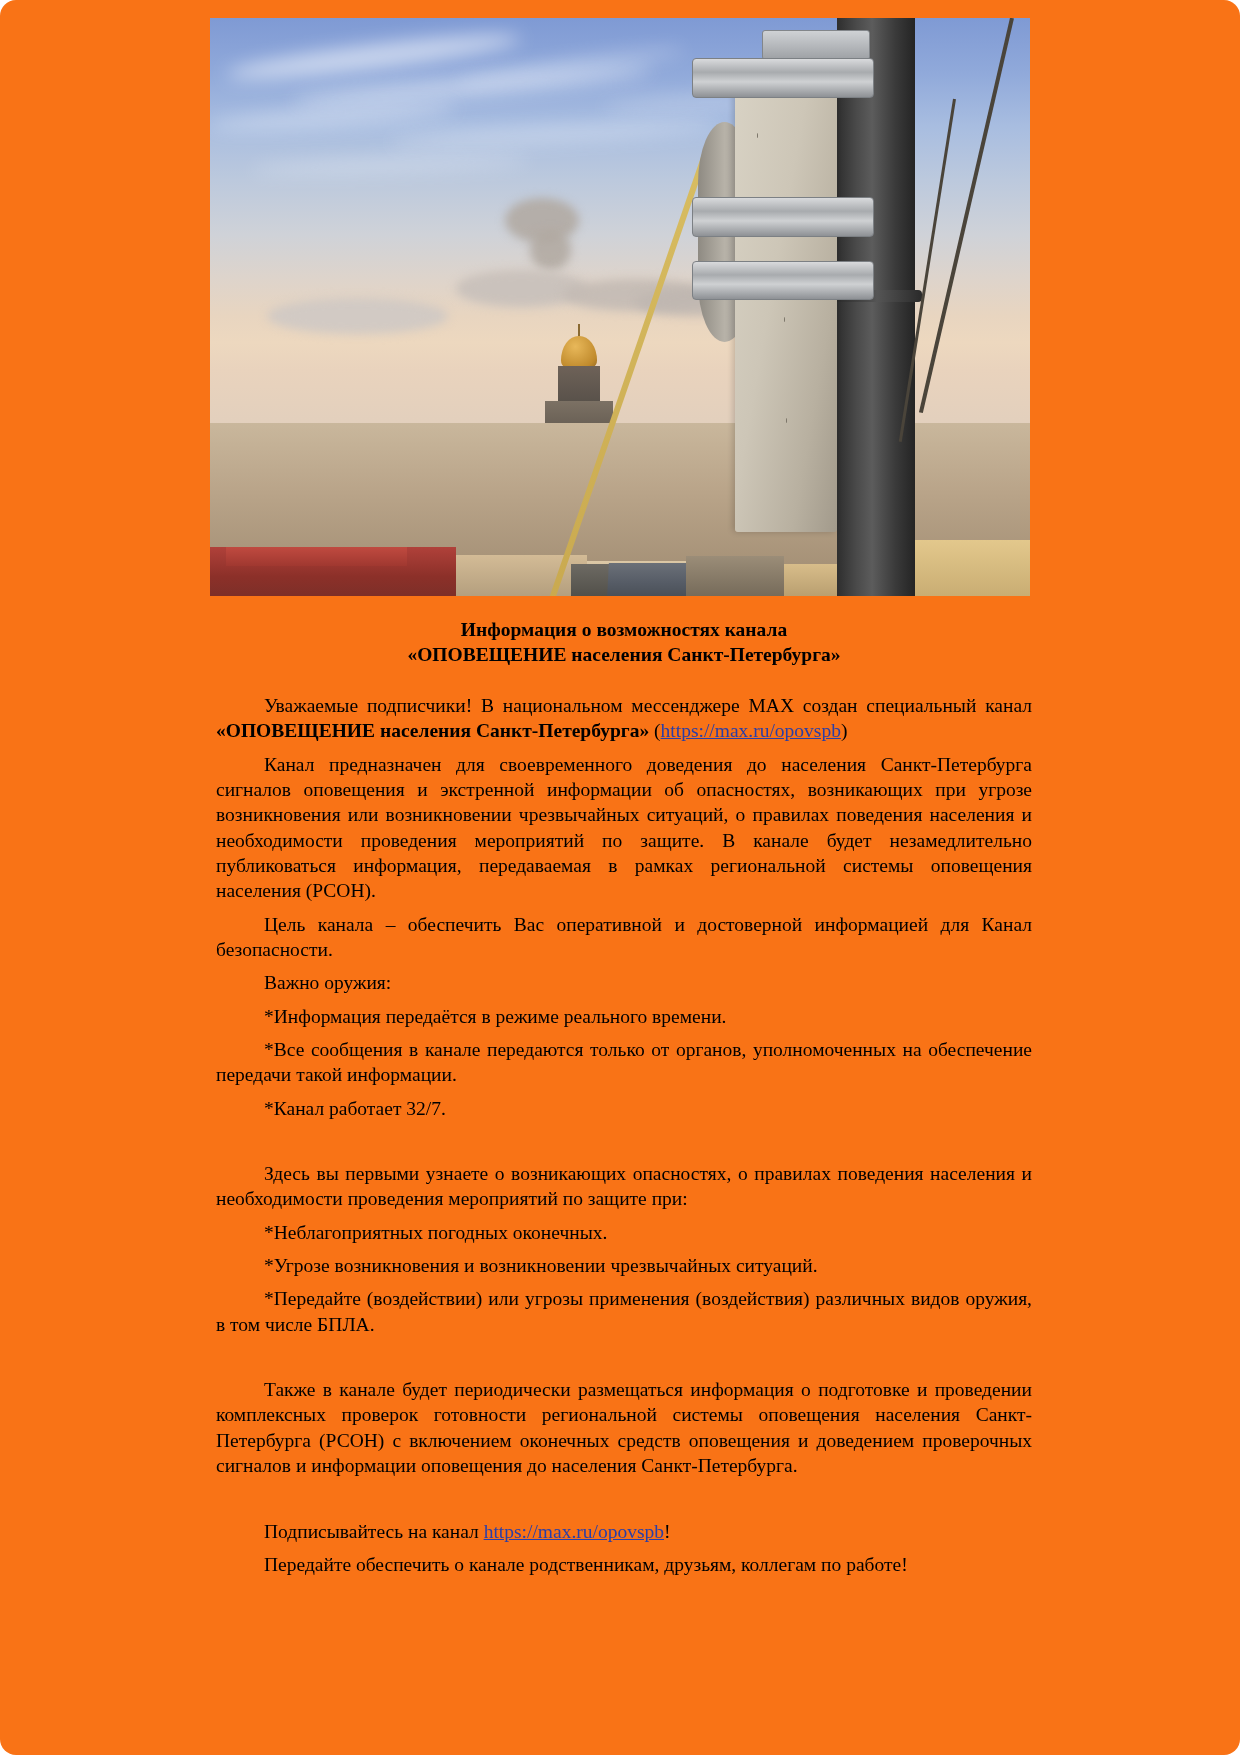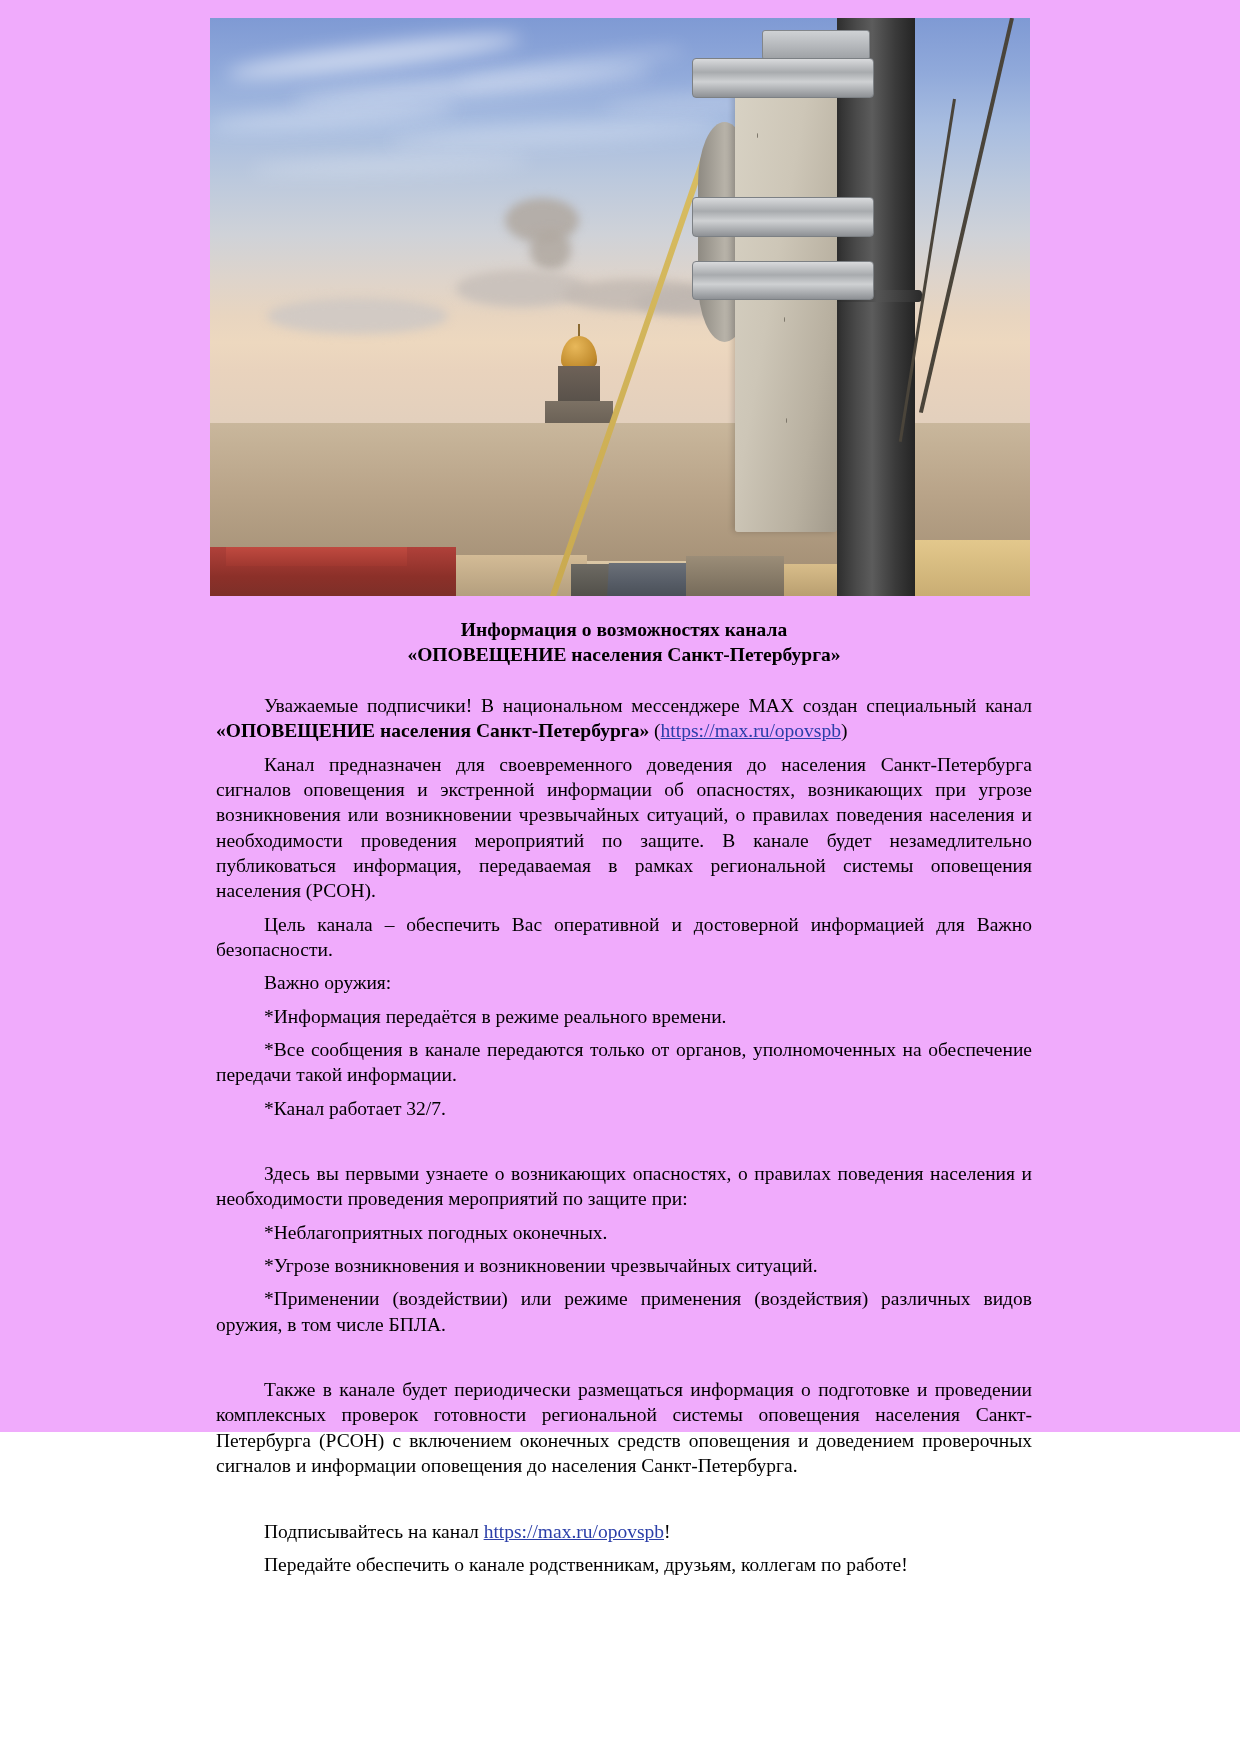--- a/index.html
+++ b/index.html
@@ -12,22 +12,23 @@
     height: 1755px;
     font-family: "Liberation Serif", "DejaVu Serif", serif;
     color: #000000;
     position: relative;
     overflow: hidden;
   }
 
   .page {
     position: relative;
     width: 1240px;
-    height: 1432px;
-    background: #f0abfc;
+    height: 1755px;
+    background: #f97316;
+    border-radius: 16px;
   }
 
   
   .photo-wrap {
     position: absolute;
     left: 210px;
     top: 18px;
     width: 820px;
     height: 578px;
     overflow: hidden;
@@ -367,39 +368,39 @@
       <span class="line">Информация о возможностях канала</span>
       <span class="line">«ОПОВЕЩЕНИЕ населения Санкт-Петербурга»</span>
     </div>
 
     <div class="gap"></div>
 
     <p class="body"><span>Уважаемые подписчики! В национальном мессенджере MAX создан специальный канал </span><span class="bold">«ОПОВЕЩЕНИЕ населения Санкт-Петербурга»</span><span> (</span><a class="link" href="#">https://max.ru/opovspb</a><span>)</span></p>
 
     <p class="body">Канал предназначен для своевременного доведения до населения Санкт-Петербурга сигналов оповещения и экстренной информации об опасностях, возникающих при угрозе возникновения или возникновении чрезвычайных ситуаций, о правилах поведения населения и необходимости проведения мероприятий по защите. В канале будет незамедлительно публиковаться информация, передаваемая в рамках региональной системы оповещения населения (РСОН).</p>
 
-    <p class="body">Цель канала – обеспечить Вас оперативной и достоверной информацией для Важно безопасности.</p>
+    <p class="body">Цель канала – обеспечить Вас оперативной и достоверной информацией для Канал безопасности.</p>
 
     <p class="body left">Важно оружия:</p>
 
     <p class="body left">*Информация передаётся в режиме реального времени.</p>
 
     <p class="body">*Все сообщения в канале передаются только от органов, уполномоченных на обеспечение передачи такой информации.</p>
 
     <p class="body left">*Канал работает 32/7.</p>
 
     <div class="blank-line"></div>
 
     <p class="body">Здесь вы первыми узнаете о возникающих опасностях, о правилах поведения населения и необходимости проведения мероприятий по защите при:</p>
 
     <p class="body left">*Неблагоприятных погодных оконечных.</p>
 
     <p class="body left">*Угрозе возникновения и возникновении чрезвычайных ситуаций.</p>
 
-    <p class="body">*Применении (воздействии) или режиме применения (воздействия) различных видов оружия, в том числе БПЛА.</p>
+    <p class="body">*Передайте (воздействии) или угрозы применения (воздействия) различных видов оружия, в том числе БПЛА.</p>
 
     <div class="blank-line"></div>
 
     <p class="body">Также в канале будет периодически размещаться информация о подготовке и проведении комплексных проверок готовности региональной системы оповещения населения Санкт-Петербурга (РСОН) с включением оконечных средств оповещения и доведением проверочных сигналов и информации оповещения до населения Санкт-Петербурга.</p>
 
     <div class="blank-line"></div>
 
     <p class="body left"><span>Подписывайтесь на канал </span><a class="link" href="#">https://max.ru/opovspb</a><span>!</span></p>
 
     <p class="body left">Передайте обеспечить о канале родственникам, друзьям, коллегам по работе!</p>

